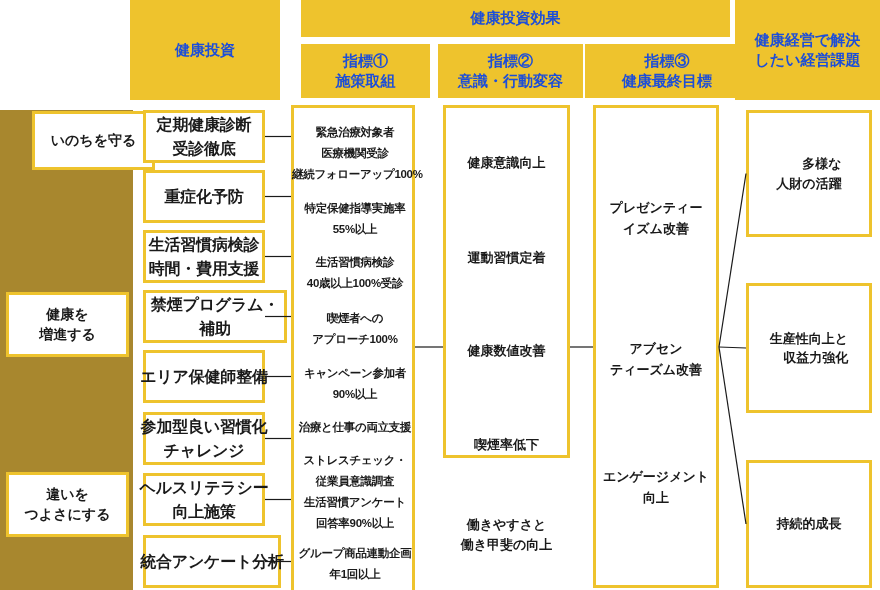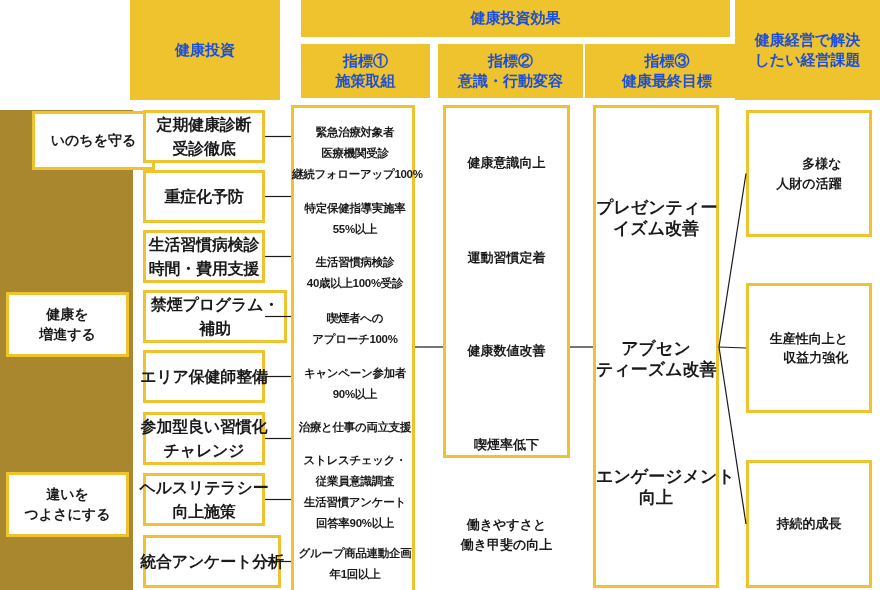--- a/index.html
+++ b/index.html
@@ -35,21 +35,21 @@
     position:absolute;left:-2px;width:126px;text-align:center;
     font-weight:600;font-size:11.5px;line-height:21px;white-space:pre-line;
     word-break:keep-all;letter-spacing:-0.3px;
   }
   .mid-item{
     position:absolute;left:0;width:100%;text-align:center;
     font-weight:600;font-size:13px;line-height:20px;white-space:pre-line;word-break:keep-all;
   }
   .tri-item{
     position:absolute;left:0;width:100%;text-align:center;
-    font-weight:600;font-size:17px;line-height:21px;white-space:pre-line;word-break:keep-all;
+    font-weight:600;font-size:13px;line-height:21px;white-space:pre-line;word-break:keep-all;
   }
   svg.lines{position:absolute;left:0;top:0;pointer-events:none;}
   svg.lines line{stroke:#1a1a1a;stroke-width:1.2;}
 </style>
 </head>
 <body>
 
 <div class="stage">
 
   <div class="abs gold hdr" style="left:130px;top:0;width:150px;height:100px;">健康投資</div>

